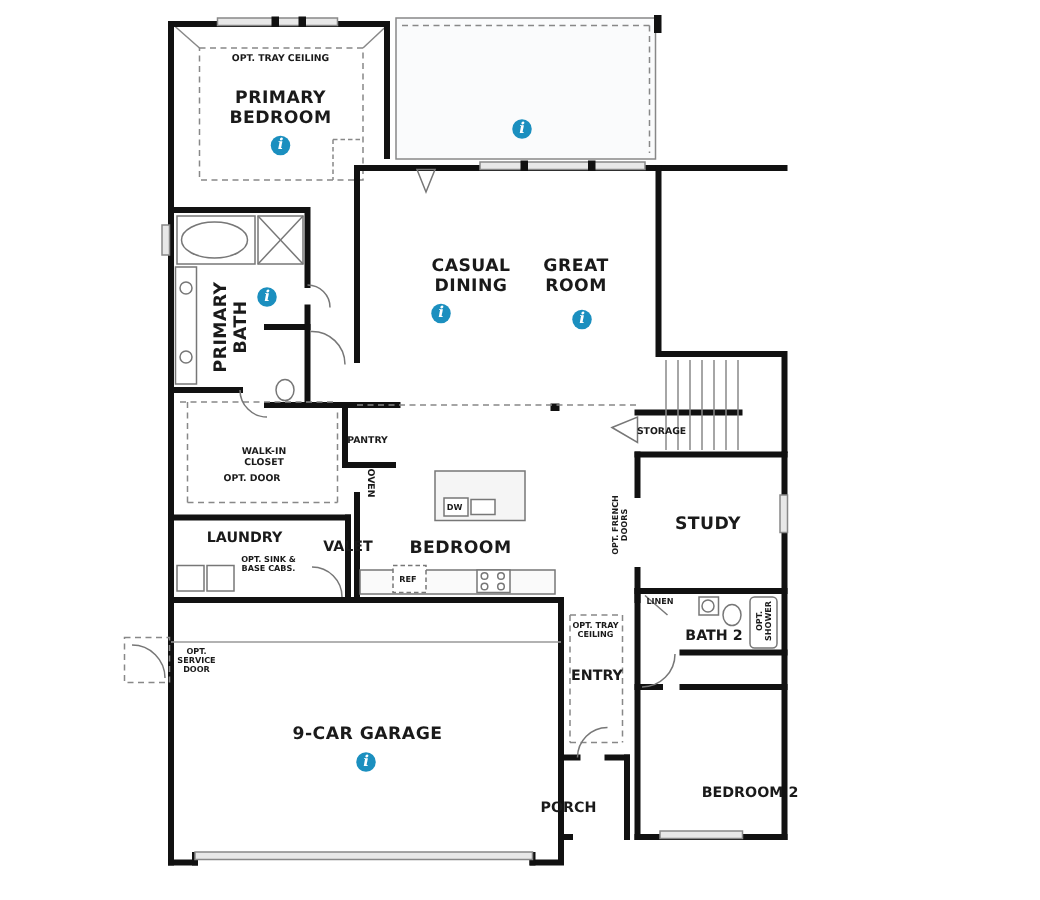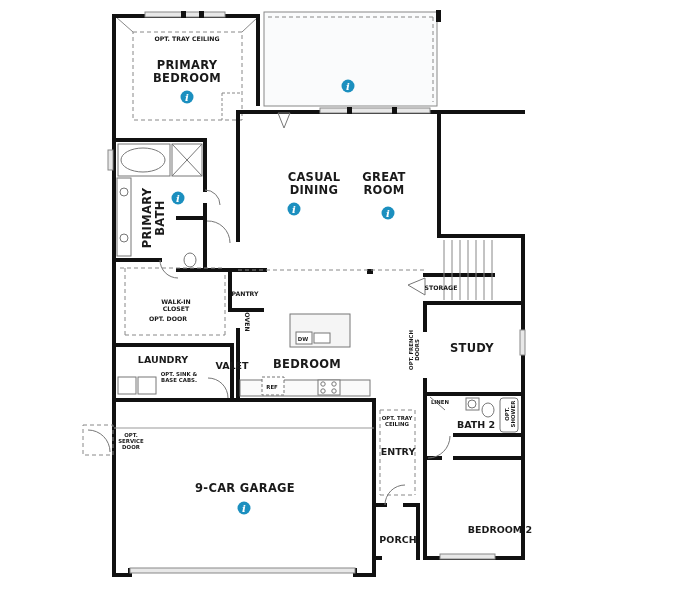--- a/index.html
+++ b/index.html
@@ -220,14 +220,14 @@
   <div class="room-label md" style="left:398px;top:452px;">ENTRY</div>
 
   <div class="room-label xs" style="left:131px;top:441px;">OPT.
 SERVICE
 DOOR</div>
 
   <div class="room-label lg" style="left:245px;top:489px;">9-CAR GARAGE</div>
   <div class="info" style="left:244px;top:508px;">i</div>
 
   <div class="room-label md" style="left:500px;top:508px;margin-top:22px;">BEDROOM 2</div>
-  <div class="room-label md" style="left:398px;top:540px;">PORCH</div>
+  <div class="room-label md" style="left:379px;top:540px;">PORCH</div>
 </div>
 
 </body></html>

